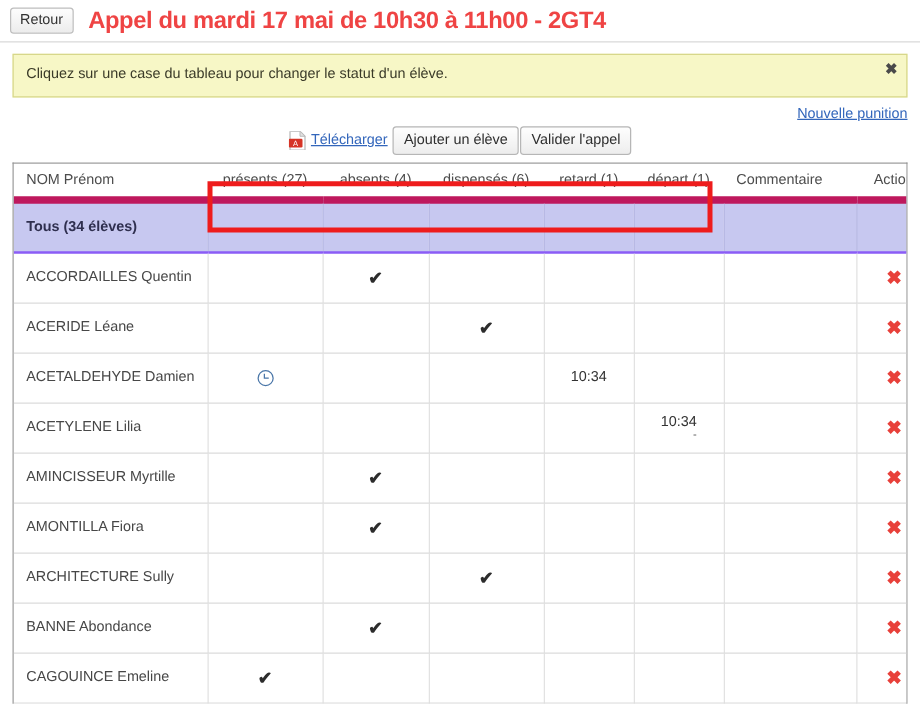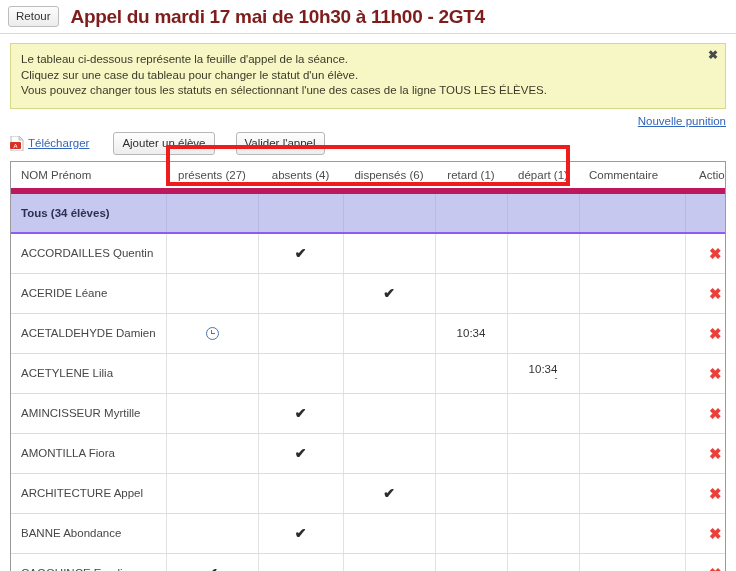--- a/index.html
+++ b/index.html
@@ -33,21 +33,21 @@
     border: 1px solid #bdbdbd;
     border-radius: 3px;
     padding: 2px 7px 3px 7px;
     cursor: pointer;
     line-height: 14px;
   }
   .page-title {
     font-family: "Liberation Sans", sans-serif;
     font-size: 19px;
     font-weight: bold;
-    color: #7f1d1d;
+    color: #ef4444;
     margin-left: 12px;
     letter-spacing: -0.3px;
     white-space: nowrap;
   }
 
   .divider {
     height: 1px;
     background: #d9d9d9;
     width: 100%;
   }
@@ -85,22 +85,22 @@
   }
   .link {
     color: #3366bb;
     text-decoration: underline;
     font-size: 11.5px;
     cursor: pointer;
   }
   .toolbar {
     display: flex;
     align-items: center;
-    justify-content: flex-start;
-    gap: 21px;
+    justify-content: center;
+    gap: 1px;
     padding: 4px 10px 6px 10px;
   }
   .dl-group {
     display: flex;
     align-items: center;
     gap: 4px;
     margin-right: 3px;
   }
   .pdf-icon {
     width: 14px;
@@ -258,23 +258,21 @@
 <body>
 
 <div class="header">
   <button class="btn-retour">Retour</button>
   <div class="page-title">Appel du mardi 17 mai de 10h30 à 11h00 - 2GT4</div>
 </div>
 <div class="divider"></div>
 
 <div class="notice-wrap">
   <div class="notice">
-    <div class="notice-line">Le tableau ci-dessous représente la feuille d'appel de la séance.</div>
     <div class="notice-line">Cliquez sur une case du tableau pour changer le statut d'un élève.</div>
-    <div class="notice-line">Vous pouvez changer tous les statuts en sélectionnant l'une des cases de la ligne TOUS LES ÉLÈVES.</div>
     <span class="notice-close">✖</span>
   </div>
 </div>
 
 <div class="link-row">
   <span class="link">Nouvelle punition</span>
 </div>
 
 <div class="toolbar">
   <span class="dl-group">
@@ -381,21 +379,21 @@
           <td class="name-col">AMONTILLA Fiora</td>
           <td></td>
           <td><span class="check">✔</span></td>
           <td></td>
           <td></td>
           <td></td>
           <td></td>
           <td><span class="xmark">✖</span></td>
         </tr>
         <tr class="student-row">
-          <td class="name-col">ARCHITECTURE Appel</td>
+          <td class="name-col">ARCHITECTURE Sully</td>
           <td></td>
           <td></td>
           <td><span class="check">✔</span></td>
           <td></td>
           <td></td>
           <td></td>
           <td><span class="xmark">✖</span></td>
         </tr>
         <tr class="student-row">
           <td class="name-col">BANNE Abondance</td>

